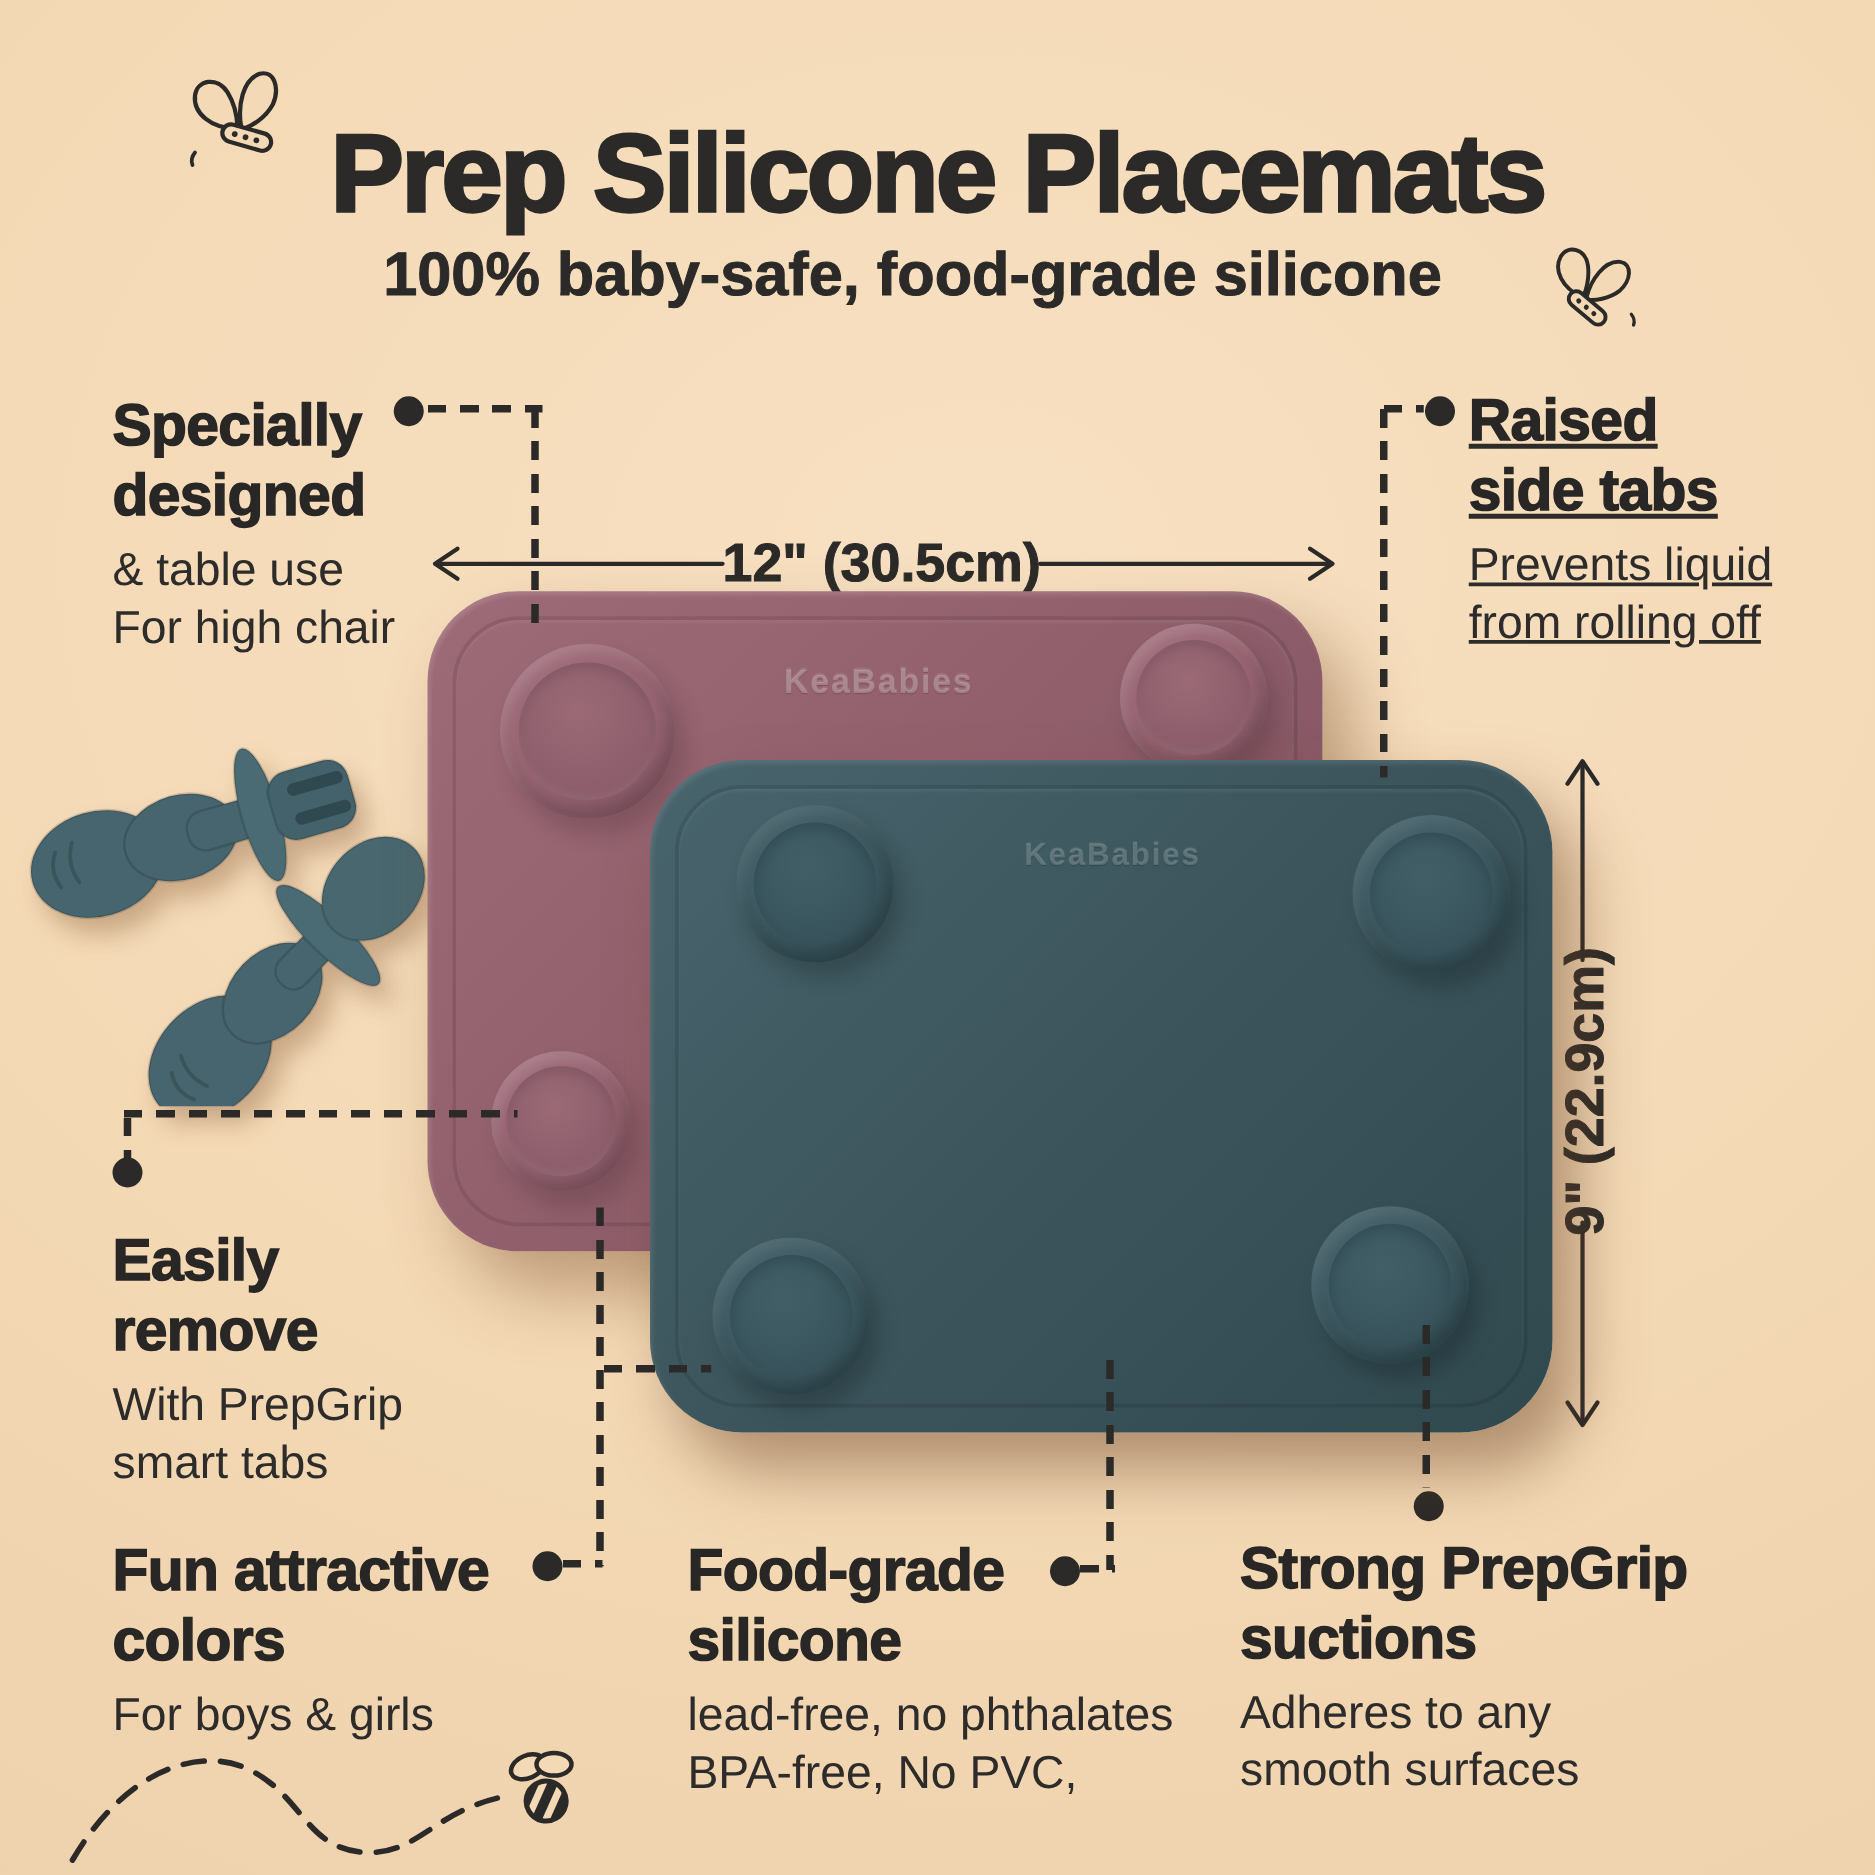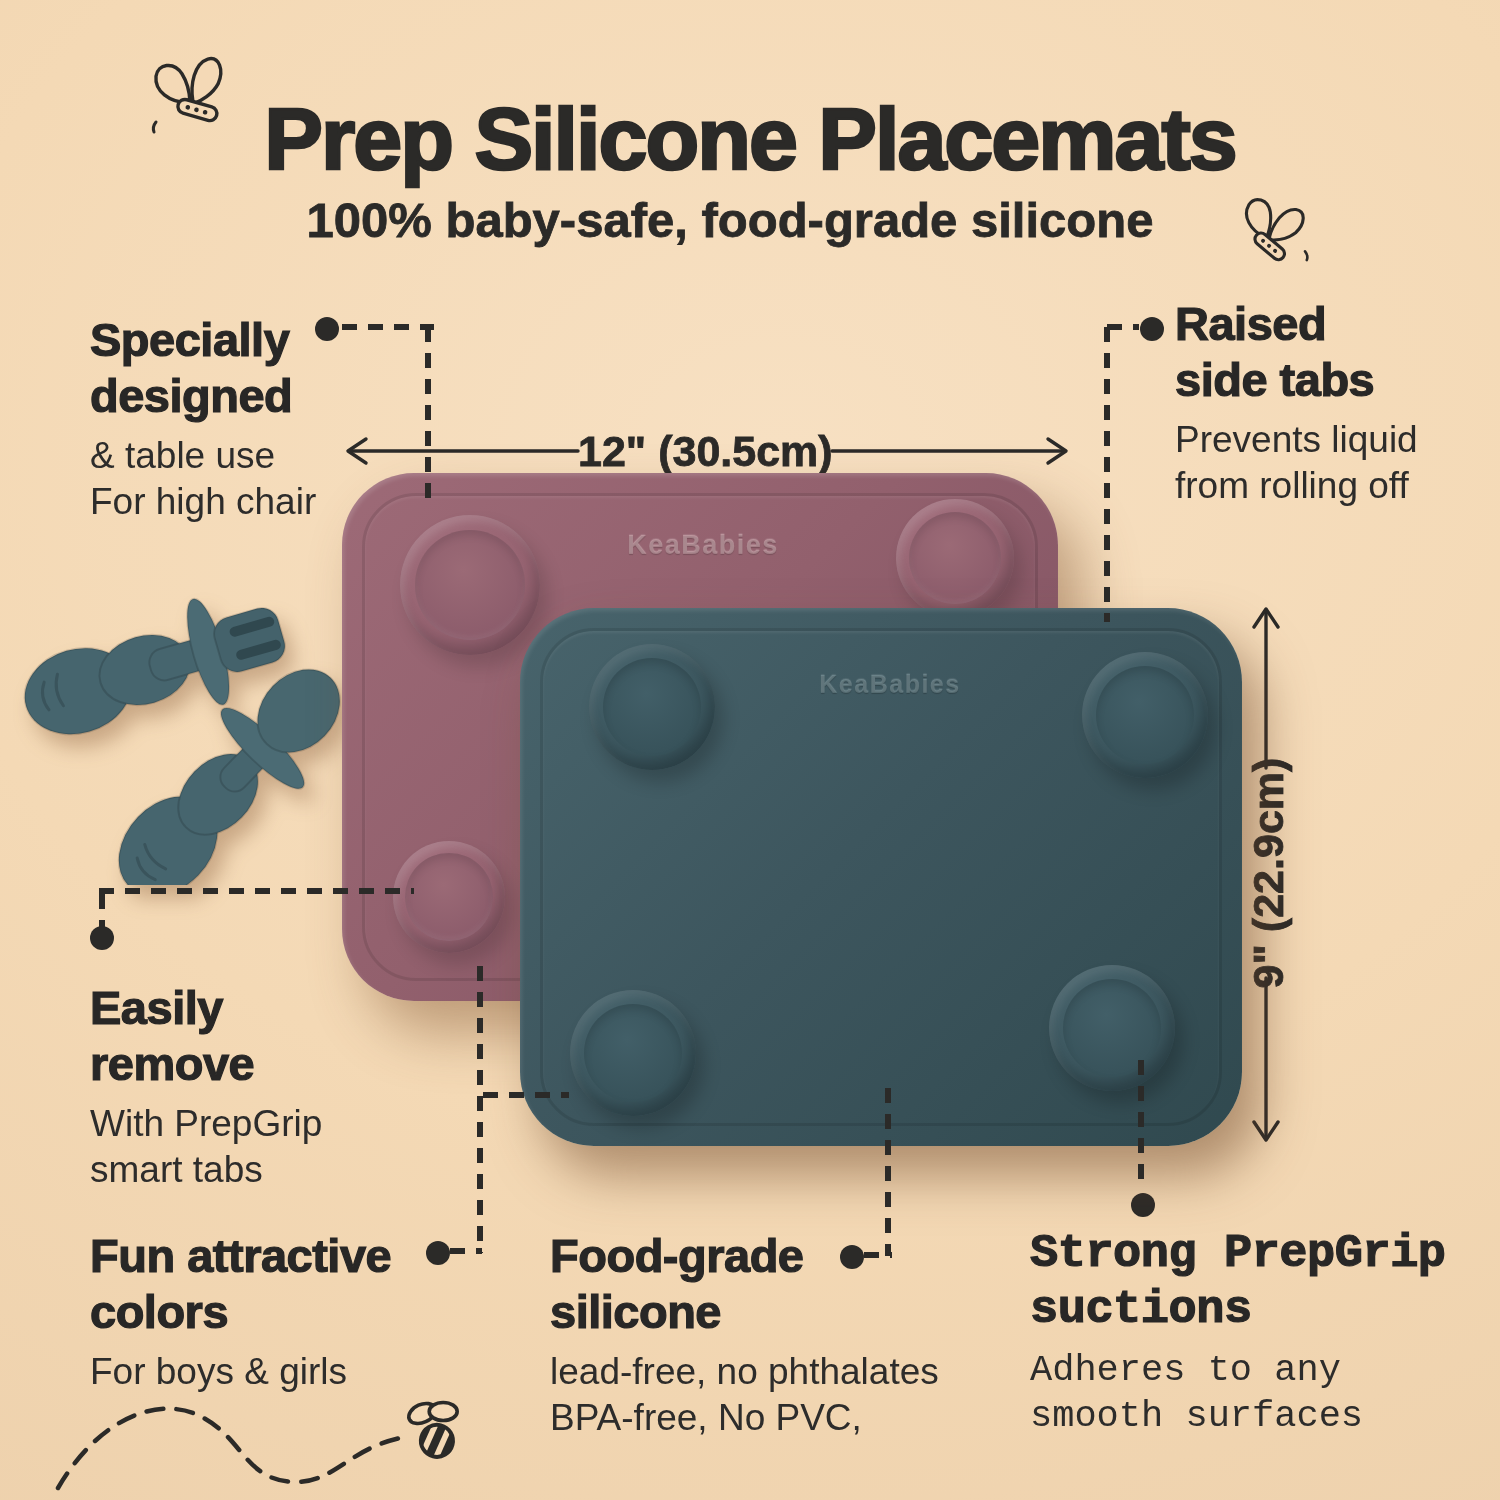--- a/index.html
+++ b/index.html
@@ -166,21 +166,21 @@
     </div>
     <div class="f-body">
       <div>&amp; table use</div>
       <div>For high chair</div>
     </div>
   </div>
   <div class="dot" style="left:315px; top:317px;"></div>
   <div class="dash-h" style="left:342px; top:324px; width:92px;"></div>
   <div class="dash-v" style="left:425px; top:327px; height:180px; z-index:4;"></div>
 
-  <div class="feature" style="left:1175px; top:296px;">
+  <div class="feature" style="left:1175px; top:308px;text-decoration:underline;">
     <div class="f-heading">
       <div>Raised</div>
       <div>side tabs</div>
     </div>
     <div class="f-body">
       <div>Prevents liquid</div>
       <div>from rolling off</div>
     </div>
   </div>
   <div class="dot" style="left:1140px; top:317px;"></div>
@@ -222,21 +222,21 @@
     </div>
     <div class="f-body">
       <div>lead-free, no phthalates</div>
       <div>BPA-free, No PVC,</div>
     </div>
   </div>
   <div class="dot" style="left:840px; top:1245px;"></div>
   <div class="dash-h" style="left:864px; top:1252px; width:28px;"></div>
   <div class="dash-v" style="left:885px; top:1088px; height:168px; z-index:4;"></div>
 
-  <div class="feature" style="left:1030px; top:1226px;font-family:Liberation Mono, monospace;">
+  <div class="feature" style="left:992px; top:1226px;">
     <div class="f-heading">
       <div>Strong PrepGrip</div>
       <div>suctions</div>
     </div>
     <div class="f-body">
       <div>Adheres to any</div>
       <div>smooth surfaces</div>
     </div>
   </div>
   <div class="dot" style="left:1131px; top:1193px;"></div>

